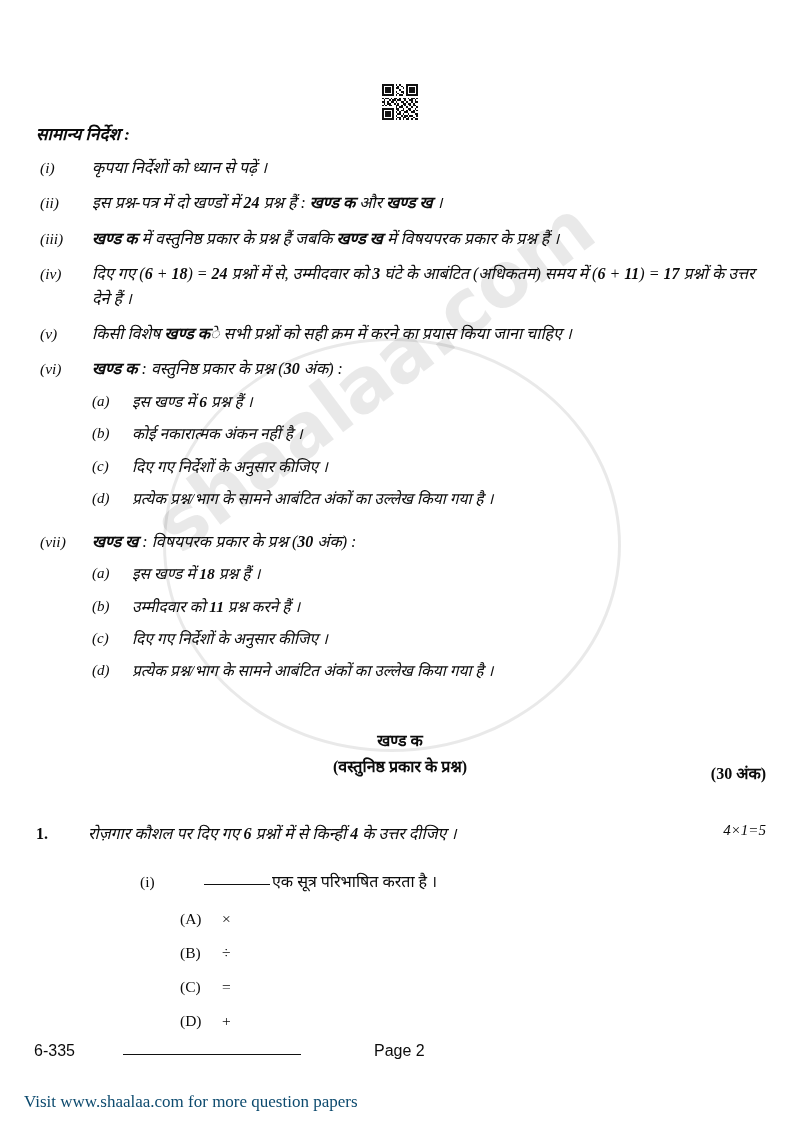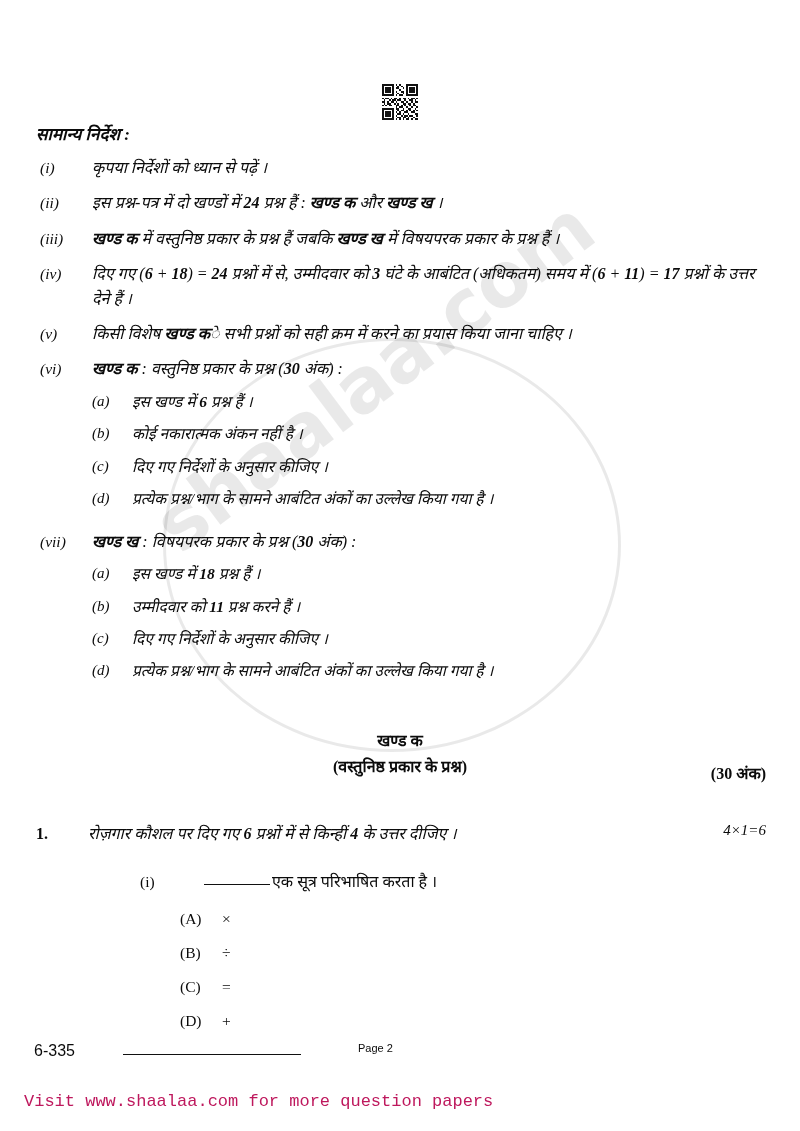--- a/index.html
+++ b/index.html
@@ -237,32 +237,32 @@
   #footer-rule {
     position: absolute;
     left: 123px;
     top: 12px;
     width: 178px;
     height: 0;
     border-top: 1.8px solid #111;
   }
   #footer-page {
     position: absolute;
-    left: 358px;
+    left: 374px;
     top: 0;
     font-family: "Liberation Sans", sans-serif;
-    font-size: 11px;
+    font-size: 16px;
   }
   #site-note {
     position: absolute;
     left: 24px;
     top: 1092px;
-    font-family: Liberation Mono, monospace;
+    font-family: Liberation Serif, serif;
     font-size: 17px;
-    color: #be185d;
+    color: #0c4a6e;
   }
 </style>
 </head>
 <body>
 
 <div id="watermark">
   <div id="wm-circle"></div>
   <div id="wm-text">shaalaa.com</div>
 </div>
 
@@ -465,21 +465,21 @@
   <div id="section-block">
     <div class="sec-line">खण्ड क</div>
     <div class="sec-line">(वस्तुनिष्ठ प्रकार के प्रश्न)</div>
     <div id="sec-marks">(30 अंक)</div>
   </div>
 
   <div id="q1">
     <div id="q1-row">
       <div id="q1-num">1.</div>
       <div id="q1-text">रोज़गार कौशल पर दिए गए <b>6</b> प्रश्नों में से किन्हीं <b>4</b> के उत्तर दीजिए ।</div>
-      <div id="q1-marks">4×1=6</div>
+      <div id="q1-marks">4×1=5</div>
     </div>
 
     <div id="q1-sub">
       <div id="q1-sub-label">(i)</div>
       <div id="q1-sub-text">
         <span class="blankline"></span><span>एक सूत्र परिभाषित करता है ।</span>
       </div>
     </div>
 
     <div id="options">

